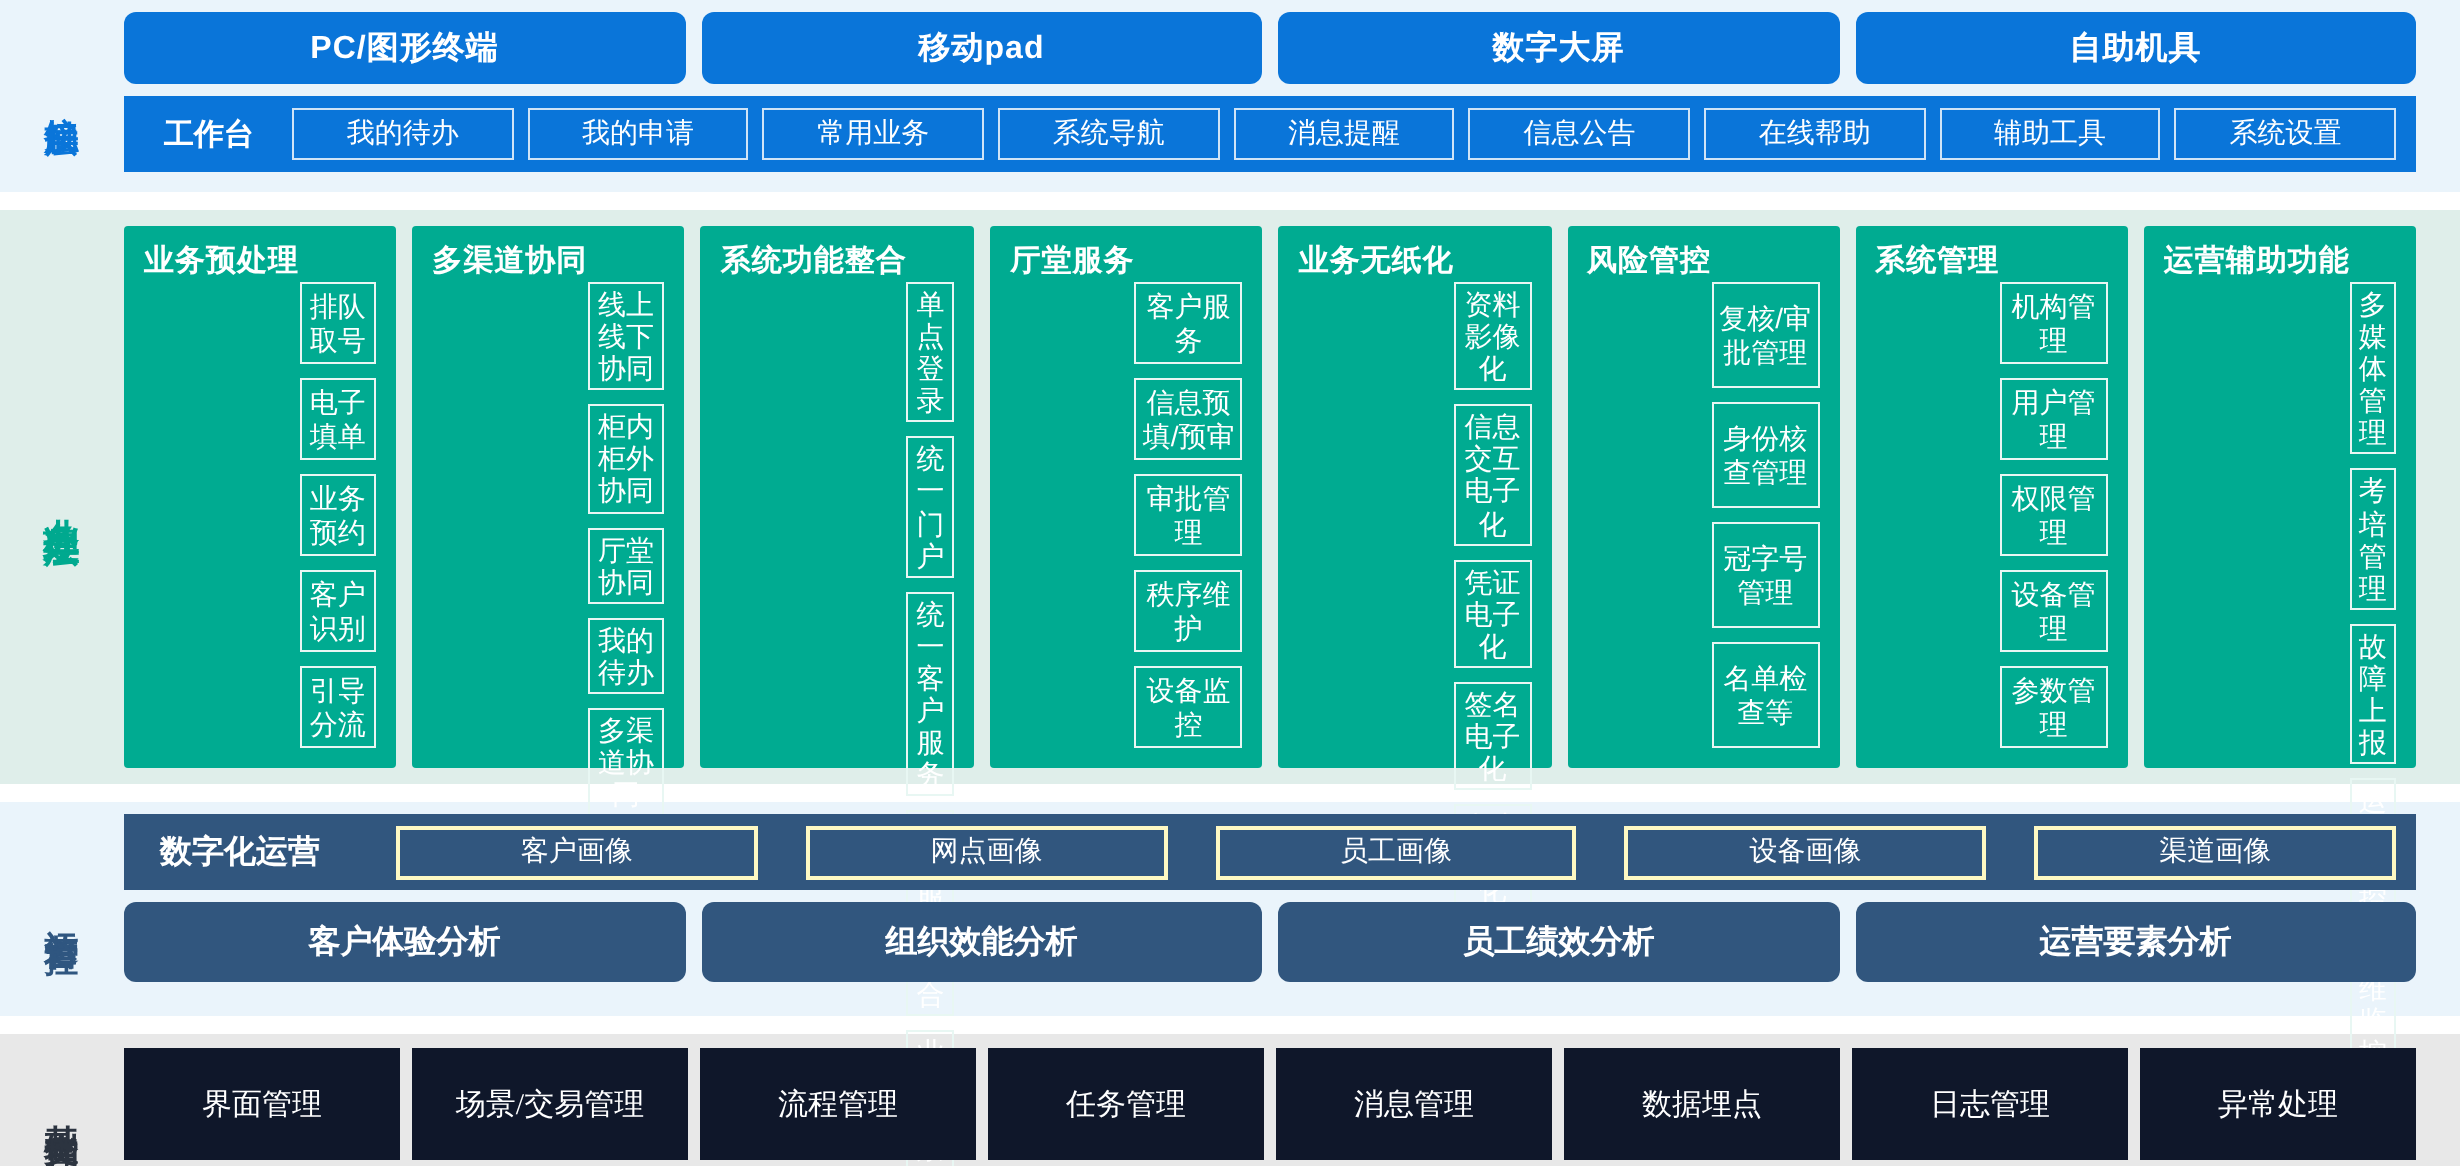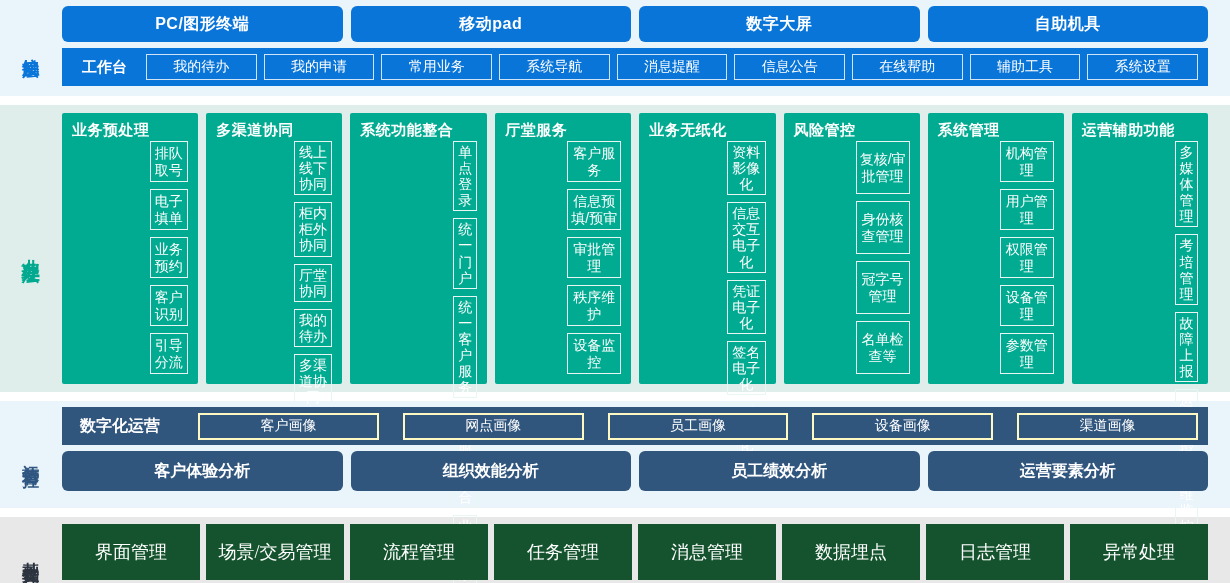--- a/index.html
+++ b/index.html
@@ -78,23 +78,23 @@
     flex: 1 1 0; background: #31567e; color: #fff; border-radius: 6px;
     display: flex; align-items: center; justify-content: center;
     font-size: 16px; font-weight: bold;
   }
 
   
   #layer-base { height: 70px; background: #e8e8e8; padding: 7px 0; }
   #layer-base .band-label { color: #2c3440; font-size: 17px; }
   .base-row { display: flex; gap: 6px; padding: 0 22px 0 2px; height: 100%; }
   .base-item {
-    flex: 1 1 0; background: #14532d; color: #fff;
-    display: flex; align-items: center; justify-content: center;
-    font-size: 18px; white-space: nowrap; font-family: Liberation Serif, serif;
+    flex: 1 1 0; background: #0f172a; color: #fff;
+    display: flex; align-items: center; justify-content: center;
+    font-size: 15px; white-space: nowrap; font-family: Liberation Serif, serif;
   }
   .spacer-gap { height: 9px; background: #fff; }
 </style>
 </head>
 <body>
 
 <div id="arch">
 
   <section class="band" id="layer-contact">
     <div class="band-label">接触层</div>

